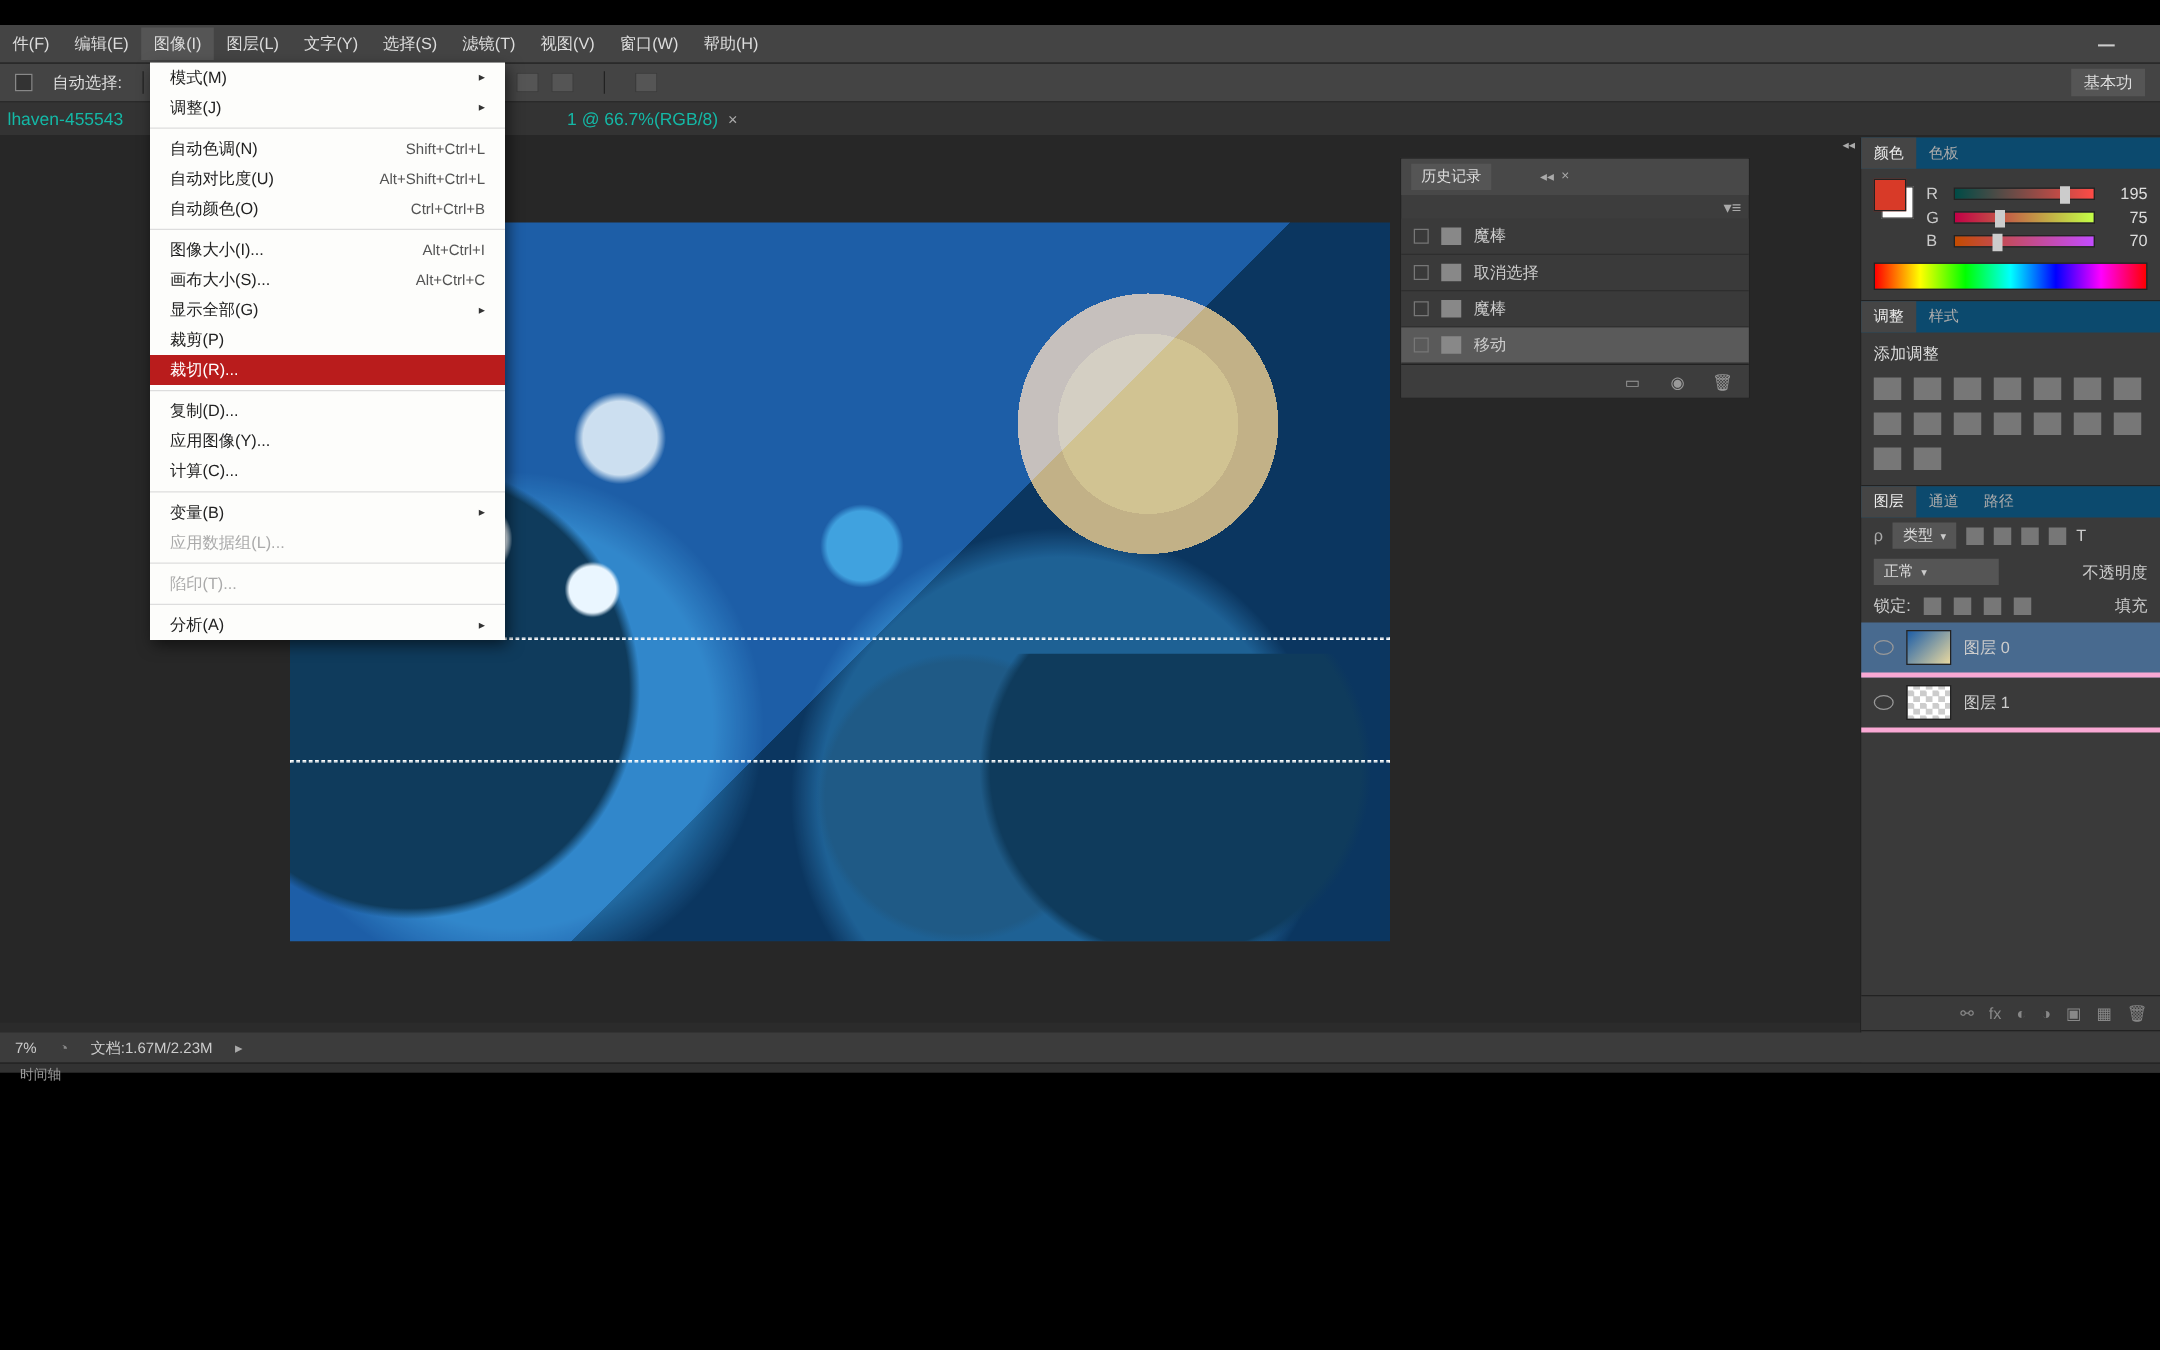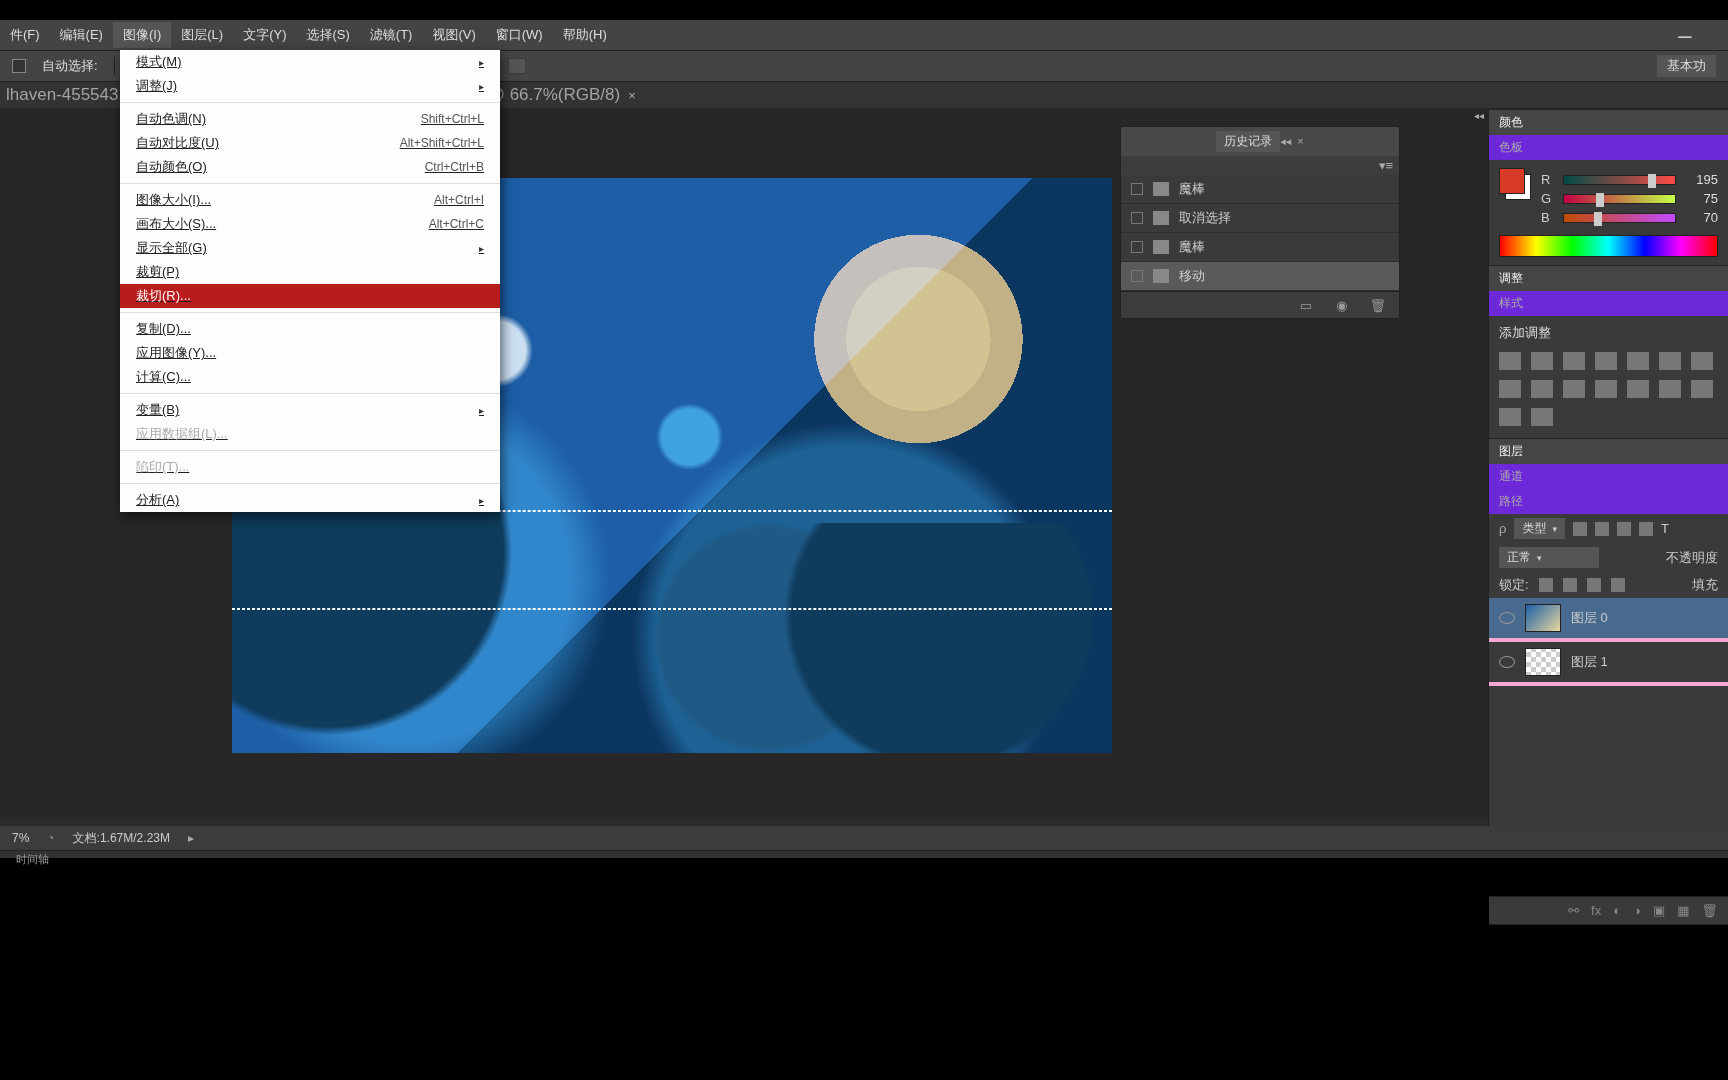--- a/index.html
+++ b/index.html
@@ -15,21 +15,21 @@
   .optbar { position: absolute; top: 30px; left: 0; right: 0; height: 32px; background: #444; border-top: 1px solid #222; border-bottom: 1px solid #222; display: flex; align-items: center; padding: 0 12px; gap: 16px; }
   .optbar .slot { width: 14px; height: 14px; border: 1px solid #888; background: #333; }
   .optbar .txt { color: #ddd; }
   .optbar .grp { display: flex; gap: 10px; padding: 0 8px; }
   .sep { width: 1px; height: 18px; background: #222; }
   .ic { width: 18px; height: 16px; background: #666; border: 1px solid #333; }
   .optbar .right { margin-left: auto; color: #ddd; padding: 2px 10px; background: #555; }
 
   
   .doctab { position: absolute; top: 62px; left: 0; right: 0; height: 26px; background: #333; display: flex; align-items: center; padding-left: 6px; }
-  .doctab .tabtxt { color: #a3a3a3; font-size: 17px; }
+  .doctab .tabtxt { color: #14b8a6; font-size: 14px; }
   .doctab .closex { margin-left: 8px; color: #aaa; }
 
   
   .canvas-area { position: absolute; top: 88px; left: 0; right: 0; bottom: 40px; background: #272727; }
   .artwork { position: absolute; left: 232px; top: 70px; width: 880px; height: 575px; background: linear-gradient(135deg,#e8d8a0 0 10%, #1d5ea7 10% 55%, #0b3660 55% 100%); overflow: hidden; }
   .artwork::before { content:""; position:absolute; inset:0; background:
     radial-gradient(circle at 78% 28%, #f4d35e 0 9%, #e1b84a 9% 13%, transparent 13%),
     radial-gradient(circle at 52% 45%, #2f7ec0 0 5%, transparent 6%),
     radial-gradient(circle at 30% 30%, #e8f1fa 0 4%, transparent 5%),
     radial-gradient(circle at 20% 70%, #1b4c7a 0 20%, transparent 25%),
@@ -40,47 +40,47 @@
     radial-gradient(circle at 50% 30%, #eaf6ff 0 5%, transparent 6%),
     radial-gradient(circle at 20% 50%, #0f3b5c 0 40%, transparent 42%); }
   .wave2 { position:absolute; right:0; bottom:0; width:65%; height:40%; background:
     radial-gradient(circle at 70% 40%, #0f3b5c 0 35%, transparent 37%),
     radial-gradient(circle at 40% 50%, #1f5a86 0 30%, transparent 32%); }
   .marquee { position:absolute; border:1px dashed #fff; }
   .m1 { left:232px; top:402px; width:880px; height:1px; }
   .m2 { left:232px; top:500px; width:880px; height:1px; }
 
   
-  .dropdown { position: absolute; top: 30px; left: 120px; width: 380px; background: #fdfdfb; color: #222; box-shadow: 2px 4px 12px rgba(0,0,0,.6); text-decoration: underline; }
+  .dropdown { position: absolute; top: 30px; left: 120px; width: 284px; background: #fdfdfb; color: #222; box-shadow: 2px 4px 12px rgba(0,0,0,.6); }
   .dropdown .row { display: flex; align-items: center; padding: 4px 16px; height: 24px; cursor: default; }
   .dropdown .row .lbl { flex: 1; }
   .dropdown .row .sc { color: #555; font-size: 12px; }
   .dropdown .row.arrow::after { content: "▸"; color: #333; font-size: 10px; margin-left: 6px; }
   .dropdown .row.highlight { background: #b91c1c; color: #fff; }
   .dropdown .row.disabled { color: #aaa; }
   .dropdown .divider { height: 1px; background: #ddd; margin: 4px 0; }
 
   
   .history { position: absolute; top: 106px; left: 1120px; width: 280px; background: #3d3d3d; border: 1px solid #222; }
-  .history .hdr { background: #484848; display: flex; align-items: center; justify-content: center; padding: 4px 8px; }
+  .history .hdr { background: #484848; display: flex; align-items: center; justify-content: flex-start; padding: 4px 8px; gap: 39px; }
   .history .tab { background: #555; padding: 2px 8px; color: #ddd; font-size: 12px; }
   .history .mini { display:flex; gap:6px; }
   .history .mini span { color:#aaa; font-size:11px; }
   .history .list { background: #3a3a3a; }
   .history .li { display: flex; align-items: center; gap: 10px; padding: 5px 10px; border-bottom: 1px solid #2e2e2e; }
   .history .li.cur { background: #5a5a5a; }
   .history .chk { width: 12px; height: 12px; border: 1px solid #777; }
   .history .hicon { width: 16px; height: 14px; background: #888; }
   .history .ftr { display: flex; justify-content: flex-end; gap: 18px; padding: 6px 12px; background: #3d3d3d; border-top: 1px solid #222; }
   .history .ftr .b { width: 18px; height: 14px; color:#999; text-align:center; }
 
   
   .rpanels { position: absolute; top: 90px; right: 0; width: 240px; bottom: 0; background: #3a3a3a; border-left: 1px solid #222; }
   .rpanel { border-bottom: 1px solid #222; }
-  .rpanel .tabs { display: flex; background: #6d28d9; flex-direction: column; }
+  .rpanel .tabs { display: flex; background: #0c4a6e; }
   .rpanel .ptab { padding: 4px 10px; color: #aaa; font-size: 12px; }
   .rpanel .ptab.active { background: #454545; color: #eee; }
   .rpanel .body { padding: 8px 10px; }
 
   .color-row { display: flex; align-items: center; gap: 8px; margin: 4px 0; }
   .color-row .lab { width: 14px; color: #ccc; }
   .color-row .slider { flex: 1; height: 10px; border: 1px solid #222; position: relative; }
   .color-row .slider .knob { position: absolute; top: -2px; width: 8px; height: 14px; background: #ccc; }
   .color-row .val { width: 34px; text-align: right; color: #ddd; }
   .sw { width: 26px; height: 26px; border: 1px solid #222; }

